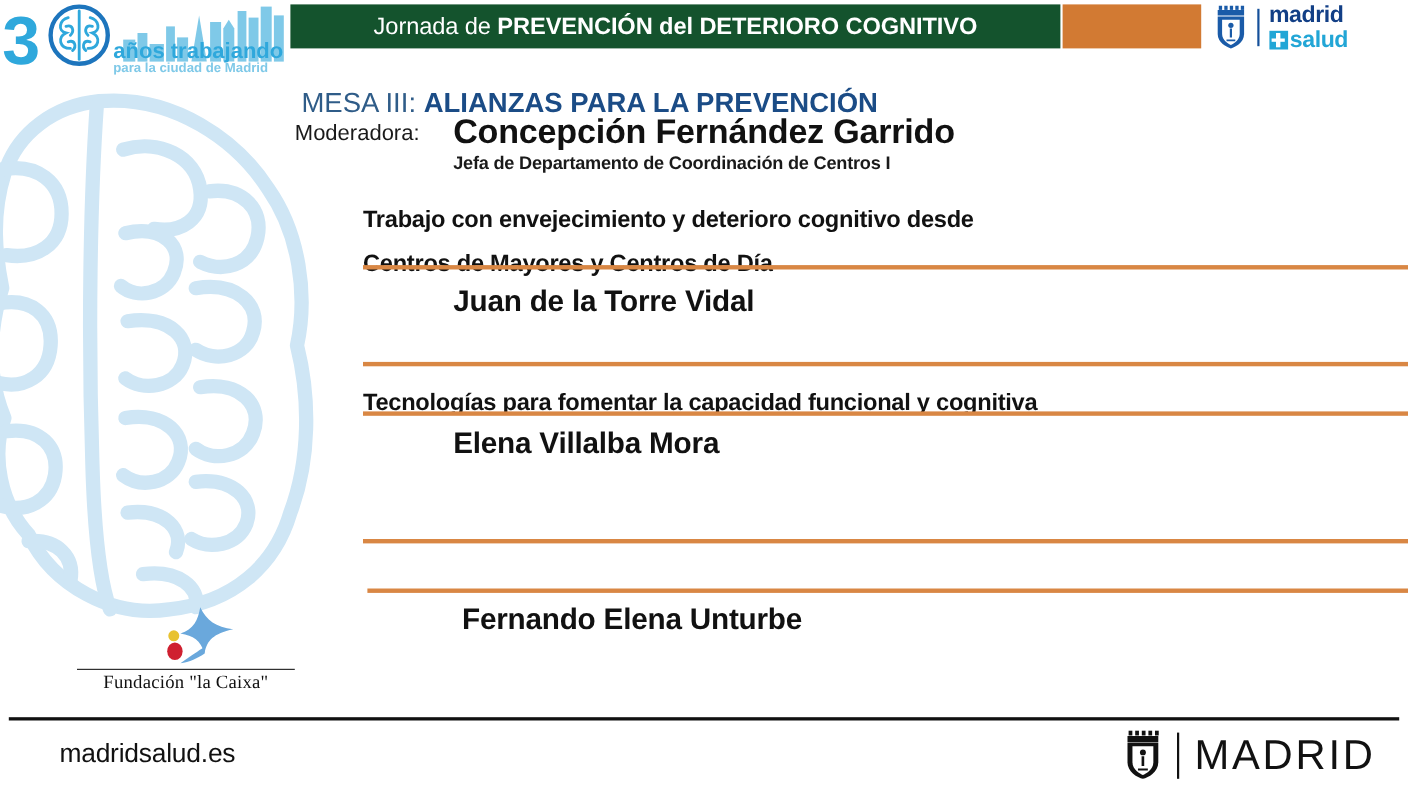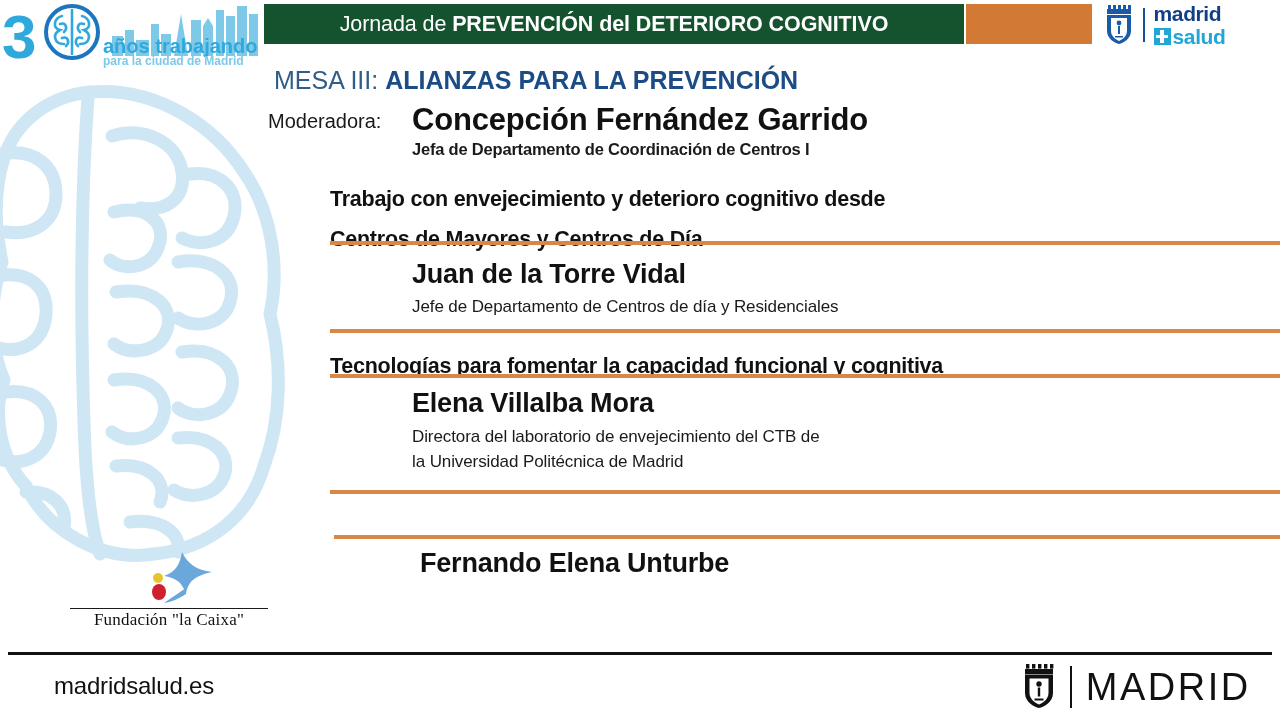--- a/index.html
+++ b/index.html
@@ -40,21 +40,21 @@
   .ms-words{display:flex;flex-direction:column;line-height:1.0;}
   .ms-madrid{color:#123F86;font-size:21px;font-weight:700;letter-spacing:-0.4px;}
   .ms-saludrow{display:flex;align-items:center;gap:2px;margin-top:2px;}
   .ms-cross{width:17px;height:17px;background:#22A6D6;position:relative;flex:none;}
   .ms-cross::before{content:"";position:absolute;left:6.6px;top:2.4px;width:3.8px;height:12.2px;background:#fff;}
   .ms-cross::after{content:"";position:absolute;left:2.6px;top:6.6px;width:12.2px;height:3.8px;background:#fff;}
   .ms-salud{color:#22A6D6;font-size:21px;font-weight:700;letter-spacing:-0.4px;}
 
   
   .mesa-line{
-    position:absolute;left:274px;top:66px;
+    position:absolute;left:274px;top:80px;
     font-size:25px;color:#1F4E79;white-space:nowrap;
   }
   .mesa-line .m-pre{font-weight:400;color:#2F5C88;}
   .mesa-line .m-bold{font-weight:700;color:#1B4C86;}
 
   
   .mod-label{
     position:absolute;left:268px;top:110px;
     font-size:20px;font-weight:400;color:#1a1a1a;
   }
@@ -229,27 +229,25 @@
 
   <div class="mesa-line"><span class="m-pre">MESA III: </span><span class="m-bold">ALIANZAS PARA LA PREVENCIÓN</span></div>
 
   <div class="mod-label">Moderadora:</div>
   <div class="mod-name">Concepción Fernández Garrido</div>
   <div class="mod-role">Jefa de Departamento de Coordinación de Centros I</div>
 
   <div class="session-title" id="s1-title">Trabajo con envejecimiento y deterioro cognitivo desde<br>Centros de Mayores y Centros de Día</div>
   <div class="rule" id="s1-rule"></div>
   <div class="speaker-name" id="s1-name">Juan de la Torre Vidal</div>
-  <div class="speaker-role" id="s1-role">Jefe de Departamento de Centros de día y Residenciales</div>
   <div class="rule" id="s1-rule2"></div>
 
   <div class="session-title" id="s2-title">Tecnologías para fomentar la capacidad funcional y cognitiva</div>
   <div class="rule" id="s2-rule"></div>
   <div class="speaker-name" id="s2-name">Elena Villalba Mora</div>
-  <div class="speaker-role" id="s2-role">Directora del laboratorio de envejecimiento del CTB de<br>la Universidad Politécnica de Madrid</div>
   <div class="rule" id="s2-rule2"></div>
 
   <div class="rule" id="s3-rule"></div>
   <div class="speaker-name" id="s3-name">Fernando Elena Unturbe</div>
 
   <div class="caixa">
     <svg class="caixa-star" viewBox="0 0 70 54" xmlns="http://www.w3.org/2000/svg">
       <path d="M36 2 C 34 14, 30 22, 18 26 C 30 28, 36 32, 40 44 C 42 32, 48 26, 66 22 C 50 20, 42 14, 36 2 Z" fill="#6AA8DC"></path>
       <path d="M40 44 C 34 48, 26 52, 18 53 C 28 46, 34 42, 40 38 Z" fill="#6AA8DC"></path>
       <circle cx="12" cy="28" r="5" fill="#E8C230"></circle>

